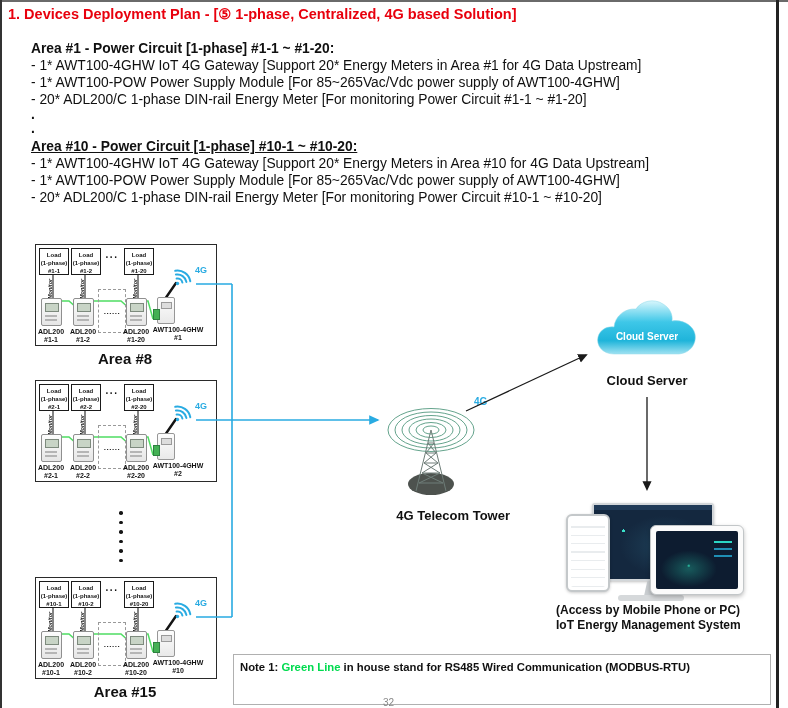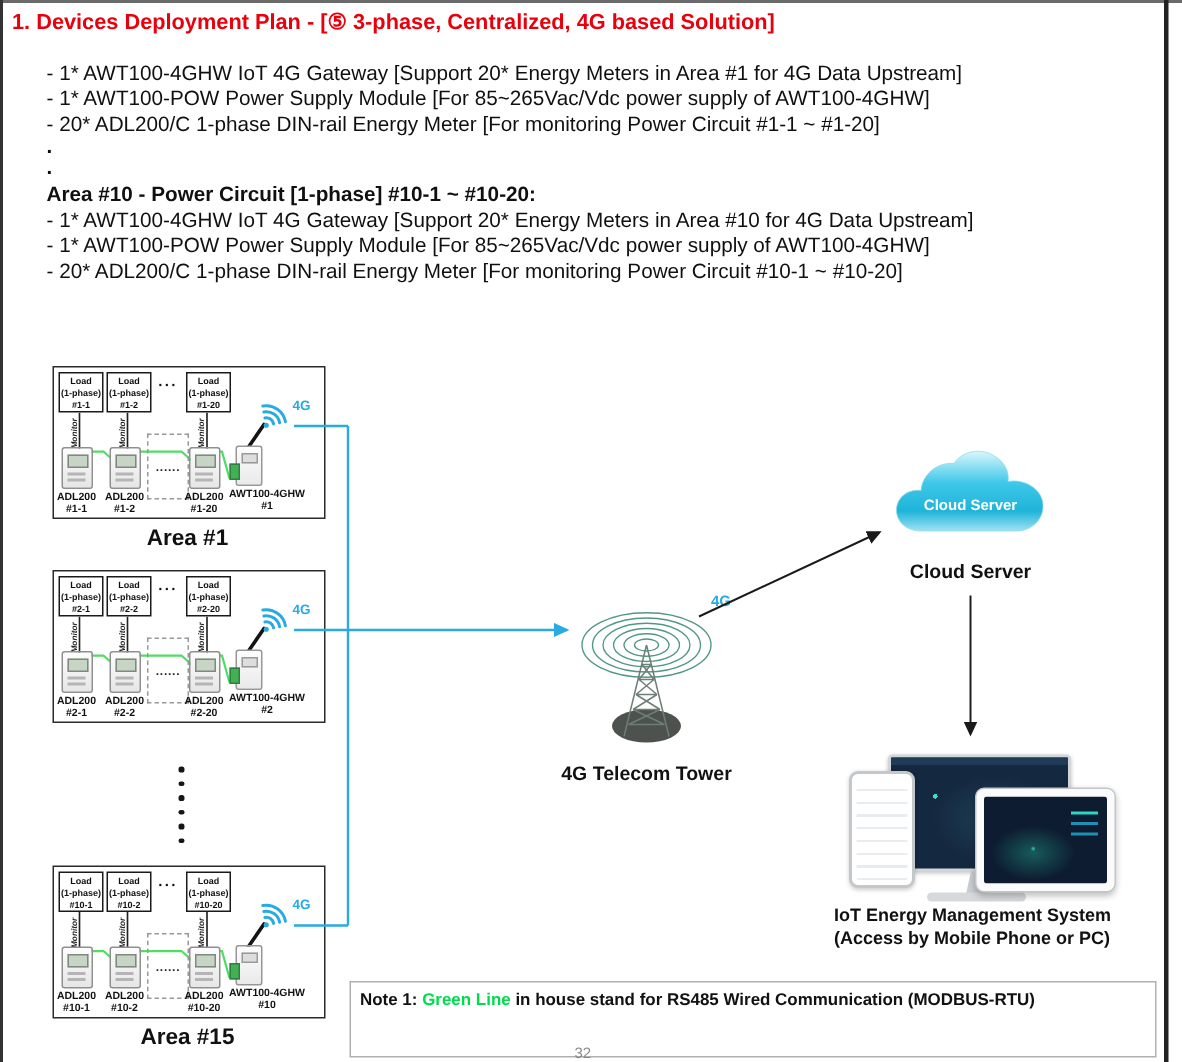--- a/index.html
+++ b/index.html
@@ -8,21 +8,21 @@
 
   
   .edge-top{position:absolute;left:0;top:0;width:788px;height:2px;background:#6a6a6a;}
   .edge-left{position:absolute;left:0;top:0;width:2px;height:708px;background:#333;}
   .edge-right{position:absolute;left:776px;top:0;width:3px;height:708px;background:#222;}
 
   
   .doc-title{position:absolute;left:8px;top:6px;font-size:14.5px;font-weight:bold;color:#e8000d;white-space:nowrap;}
   .specs{position:absolute;left:31px;top:40px;font-size:13.8px;line-height:17px;color:#101010;}
   .spec-heading{font-weight:bold;}
-  .spec-heading.second{margin-top:2px;}
+  .spec-heading.second{margin-top:2px;text-decoration:underline;}
   .dotline{font-weight:bold;line-height:14px;}
 
   
   .area{position:absolute;left:35px;width:180px;}
   .area-box{position:relative;width:180px;height:100px;border:1.5px solid #2a2a2a;background:#fff;}
   .area-label{width:180px;text-align:center;font-size:15px;font-weight:bold;margin-top:4px;}
   .wires{position:absolute;left:0;top:0;width:180px;height:100px;}
   .wb{stroke:#222;stroke-width:1.1;fill:none;}
   .wg{stroke:#4fdd63;stroke-width:1.5;fill:none;}
   .ant{stroke:#141414;stroke-width:2.4;fill:none;stroke-linecap:round;}
@@ -55,21 +55,21 @@
   
   .overlay{position:absolute;left:0;top:0;width:788px;height:708px;pointer-events:none;z-index:4;}
   .bluewire{stroke:#29abe2;stroke-width:1.6;fill:none;}
   .blackwire{stroke:#1a1a1a;stroke-width:1.3;fill:none;}
 
   
   .tower{position:absolute;left:368px;top:388px;width:126px;height:114px;}
   .tower ellipse.ring{stroke:#52987f;stroke-width:.9;fill:none;}
   .tower .base{fill:#4d524e;}
   .tower .mast{stroke:#6e7d78;stroke-width:1;fill:none;}
-  .tower-label{position:absolute;left:352px;top:508px;width:158px;text-align:center;font-size:13px;font-weight:bold;}
+  .tower-label{position:absolute;left:352px;top:508px;width:158px;text-align:right;font-size:13px;font-weight:bold;}
 
   
   .cloud{position:absolute;left:594px;top:296px;width:106px;height:70px;}
   .cloud-label{position:absolute;left:586px;top:373px;width:122px;text-align:center;font-size:13px;font-weight:bold;}
   .uplink4g{position:absolute;left:474px;top:396px;color:#29abe2;font-size:10px;font-weight:bold;}
 
   
   .monitor-screen{position:absolute;left:592px;top:503px;width:118px;height:74px;background:#14283f;
     border:2px solid #d2d6d9;border-radius:3px;box-shadow:0 1px 3px rgba(0,0,0,.25);z-index:1;
     background-image:radial-gradient(3px 3px at 25% 35%,#39e0c9 50%,transparent 51%),
@@ -103,23 +103,24 @@
 </style>
 </head>
 <body>
 
 <div id="page">
 
   <div class="edge-top"></div>
   <div class="edge-left"></div>
   <div class="edge-right"></div>
 
-  <div class="doc-title">1. Devices Deployment Plan - [⑤ 3-phase, Centralized, 4G based Solution]</div>
+  <div class="doc-title">1. Devices Deployment Plan - [⑤ 1-phase, Centralized, 4G based Solution]</div>
 
   <div class="specs">
+    <div class="spec-heading">Area #1 - Power Circuit [1-phase] #1-1 ~ #1-20:</div>
     <div class="spec-line">- 1* AWT100-4GHW IoT 4G Gateway [Support 20* Energy Meters in Area #1 for 4G Data Upstream]</div>
     <div class="spec-line">- 1* AWT100-POW Power Supply Module [For 85~265Vac/Vdc power supply of AWT100-4GHW]</div>
     <div class="spec-line">- 20* ADL200/C 1-phase DIN-rail Energy Meter [For monitoring Power Circuit #1-1 ~ #1-20]</div>
     <div class="dotline">.</div>
     <div class="dotline">.</div>
     <div class="spec-heading second">Area #10 - Power Circuit [1-phase] #10-1 ~ #10-20:</div>
     <div class="spec-line">- 1* AWT100-4GHW IoT 4G Gateway [Support 20* Energy Meters in Area #10 for 4G Data Upstream]</div>
     <div class="spec-line">- 1* AWT100-POW Power Supply Module [For 85~265Vac/Vdc power supply of AWT100-4GHW]</div>
     <div class="spec-line">- 20* ADL200/C 1-phase DIN-rail Energy Meter [For monitoring Power Circuit #10-1 ~ #10-20]</div>
   </div>
@@ -172,21 +173,21 @@
       <svg class="wifi" viewBox="0 0 24 24">
         <circle cx="4.5" cy="19.5" r="1.7"></circle>
         <path d="M3.6,14.6 A5,5 0 0 1 9.4,18.6 M2.9,10.6 A9,9 0 0 1 13.4,17.9 M2.2,6.7 A13,13 0 0 1 17.3,17.2"></path>
       </svg>
       <span class="sig">4G</span>
       <div class="gwlabel">
           <div>AWT100-4GHW</div>
           <div>#1</div>
         </div>
     </div>
-    <div class="area-label">Area #1</div>
+    <div class="area-label">Area #8</div>
   </div>
 
   <div class="area" style="top:380px">
     <div class="area-box">
       <svg class="wires" viewBox="0 0 180 100">
         <path class="wb" d="M17,30 V55 M49,30 V55 M102,30 V55"></path>
         <path class="wg" d="M17,56 L33,56 L42,64 M47,56 L85,56 L94,64 M101,56 L112,56 L117,74"></path>
         <path class="ant" d="M129,54 L140,38"></path>
       </svg>
       <div class="load" style="left:3px">
@@ -355,22 +356,22 @@
   <div class="monitor-screen"></div>
   <div class="monitor-stand"></div>
   <div class="monitor-base"></div>
   <div class="phone">
       <div class="phone-screen"></div>
     </div>
   <div class="tablet">
       <div class="tablet-screen"></div>
     </div>
   <div class="iot-label">
+    <div>(Access by Mobile Phone or PC)</div>
     <div>IoT Energy Management System</div>
-    <div>(Access by Mobile Phone or PC)</div>
   </div>
 
   <div class="notes">
     <div class="note-line"><span>Note 1: </span><span class="green">Green Line</span><span> in house stand for RS485 Wired Communication (MODBUS-RTU)</span></div>
   </div>
 
   <div class="page-num">32</div>
 
 </div>
 

